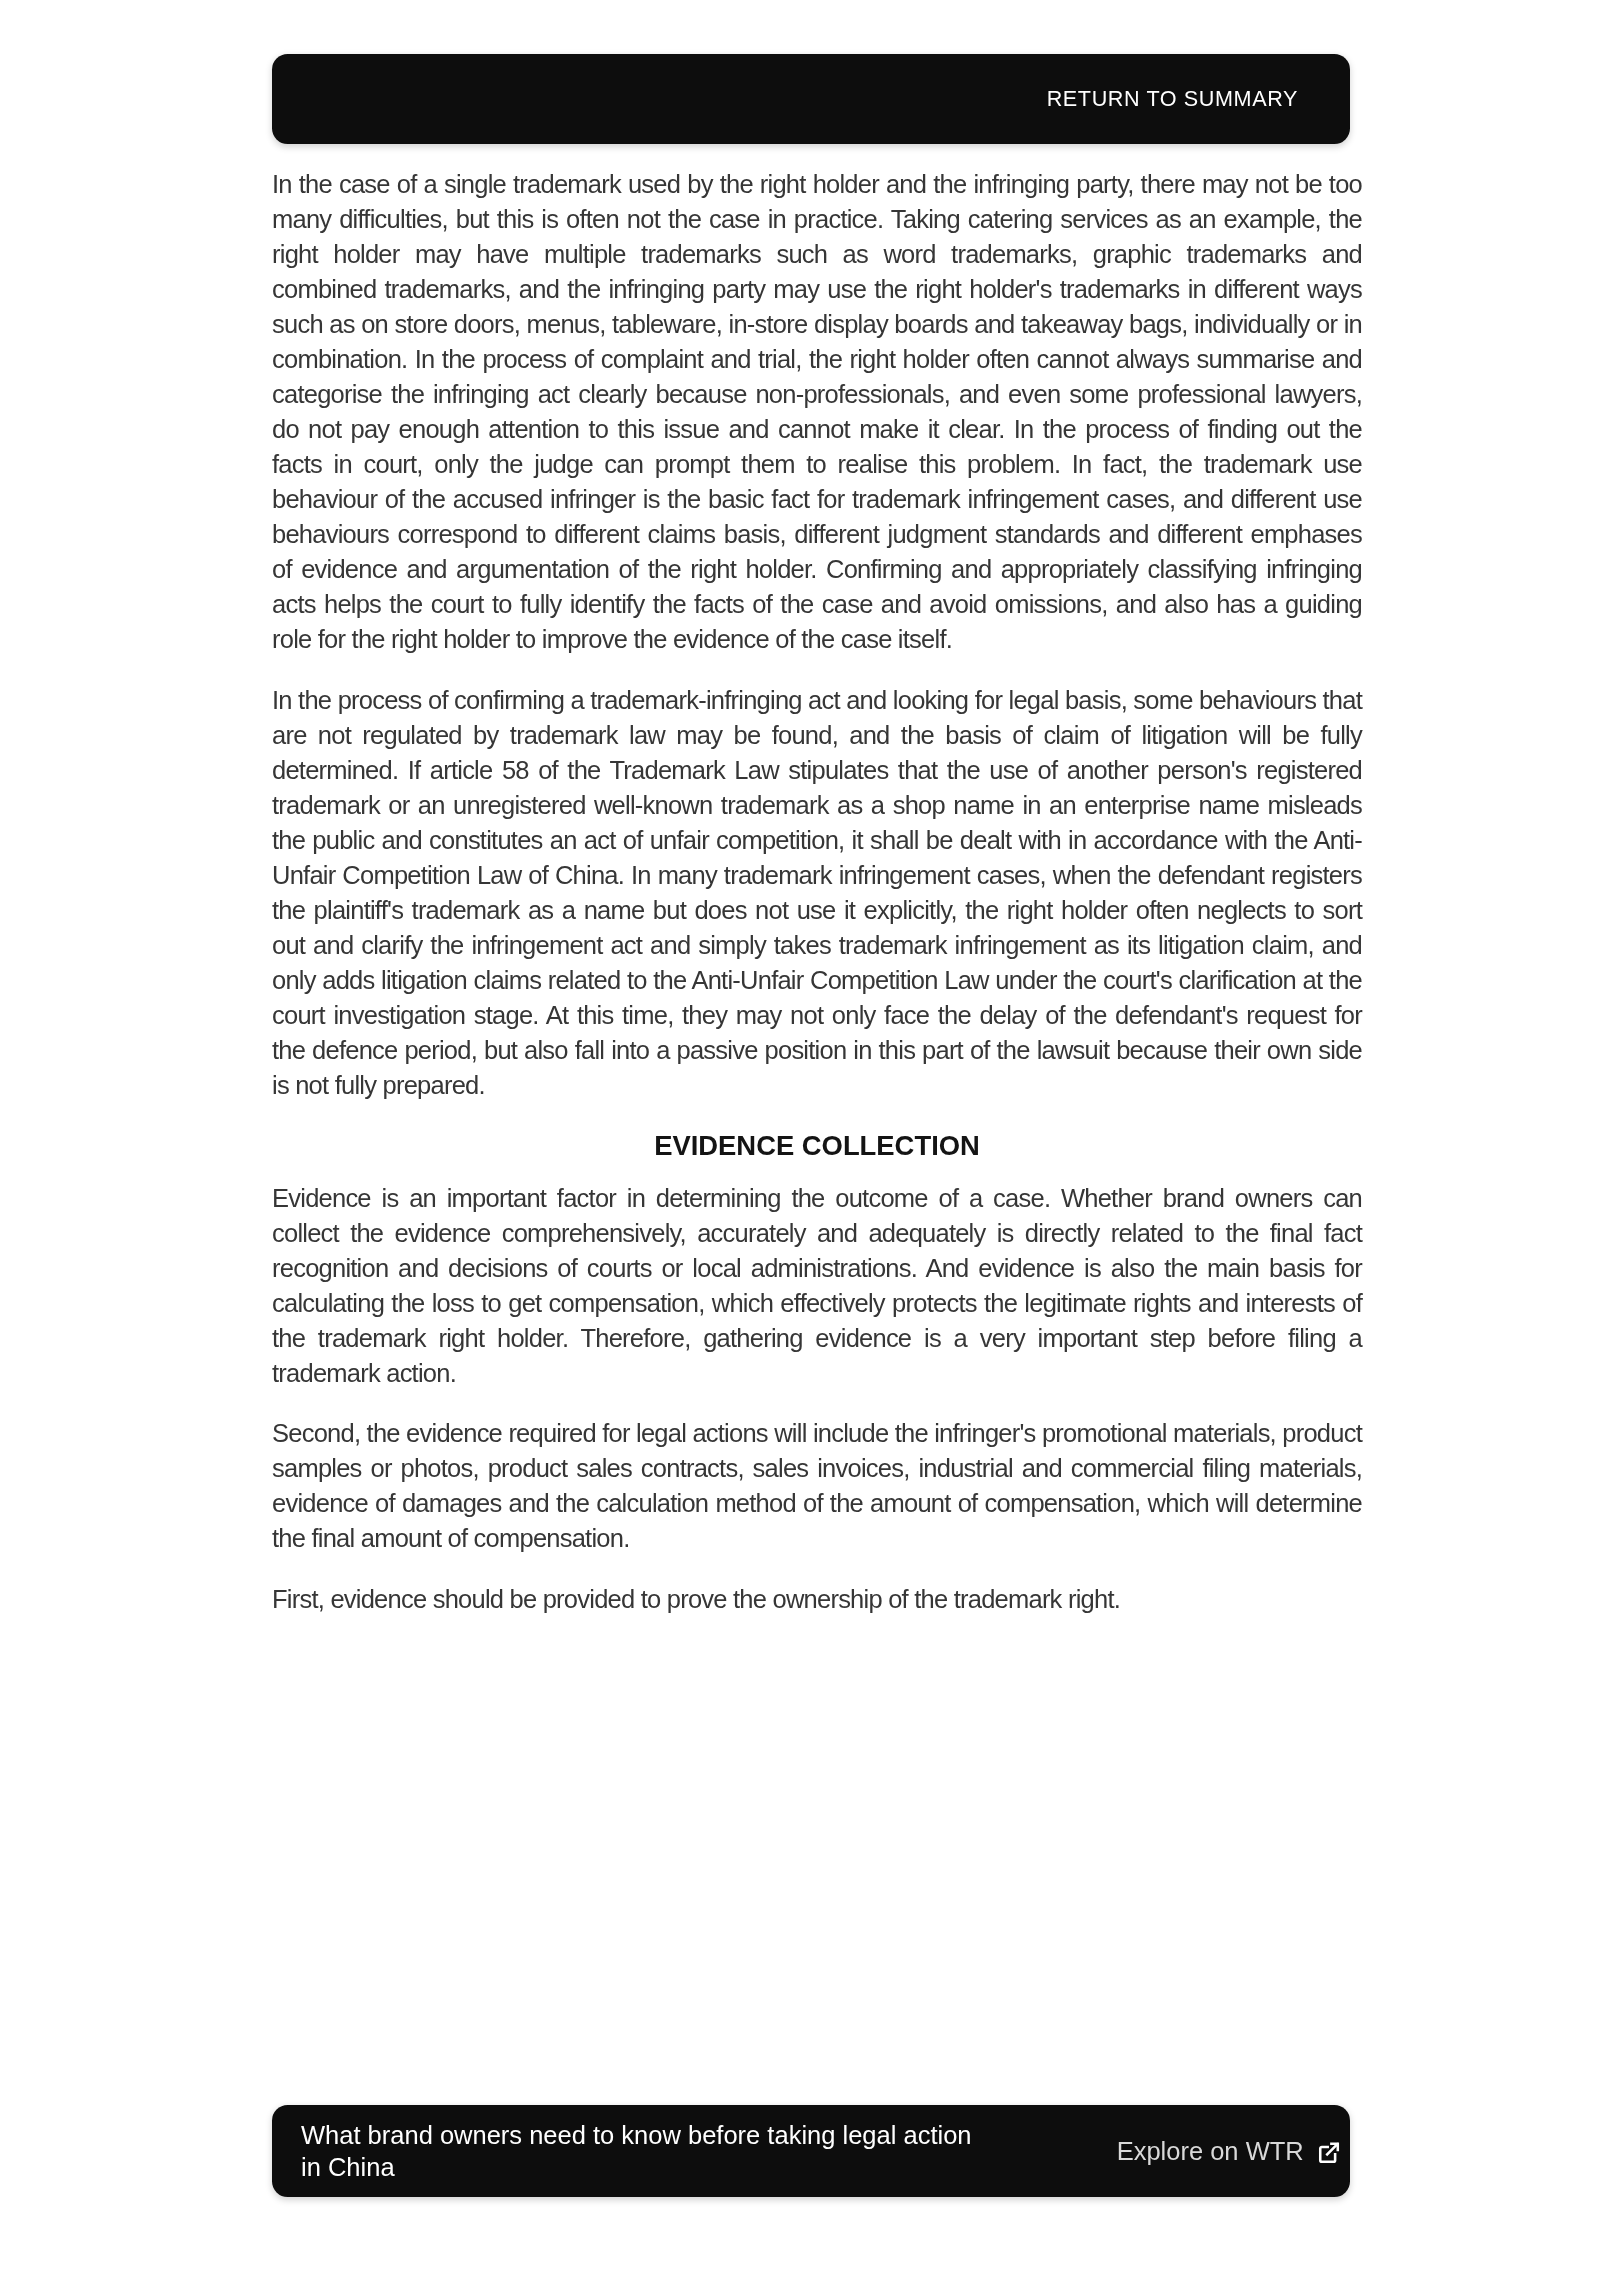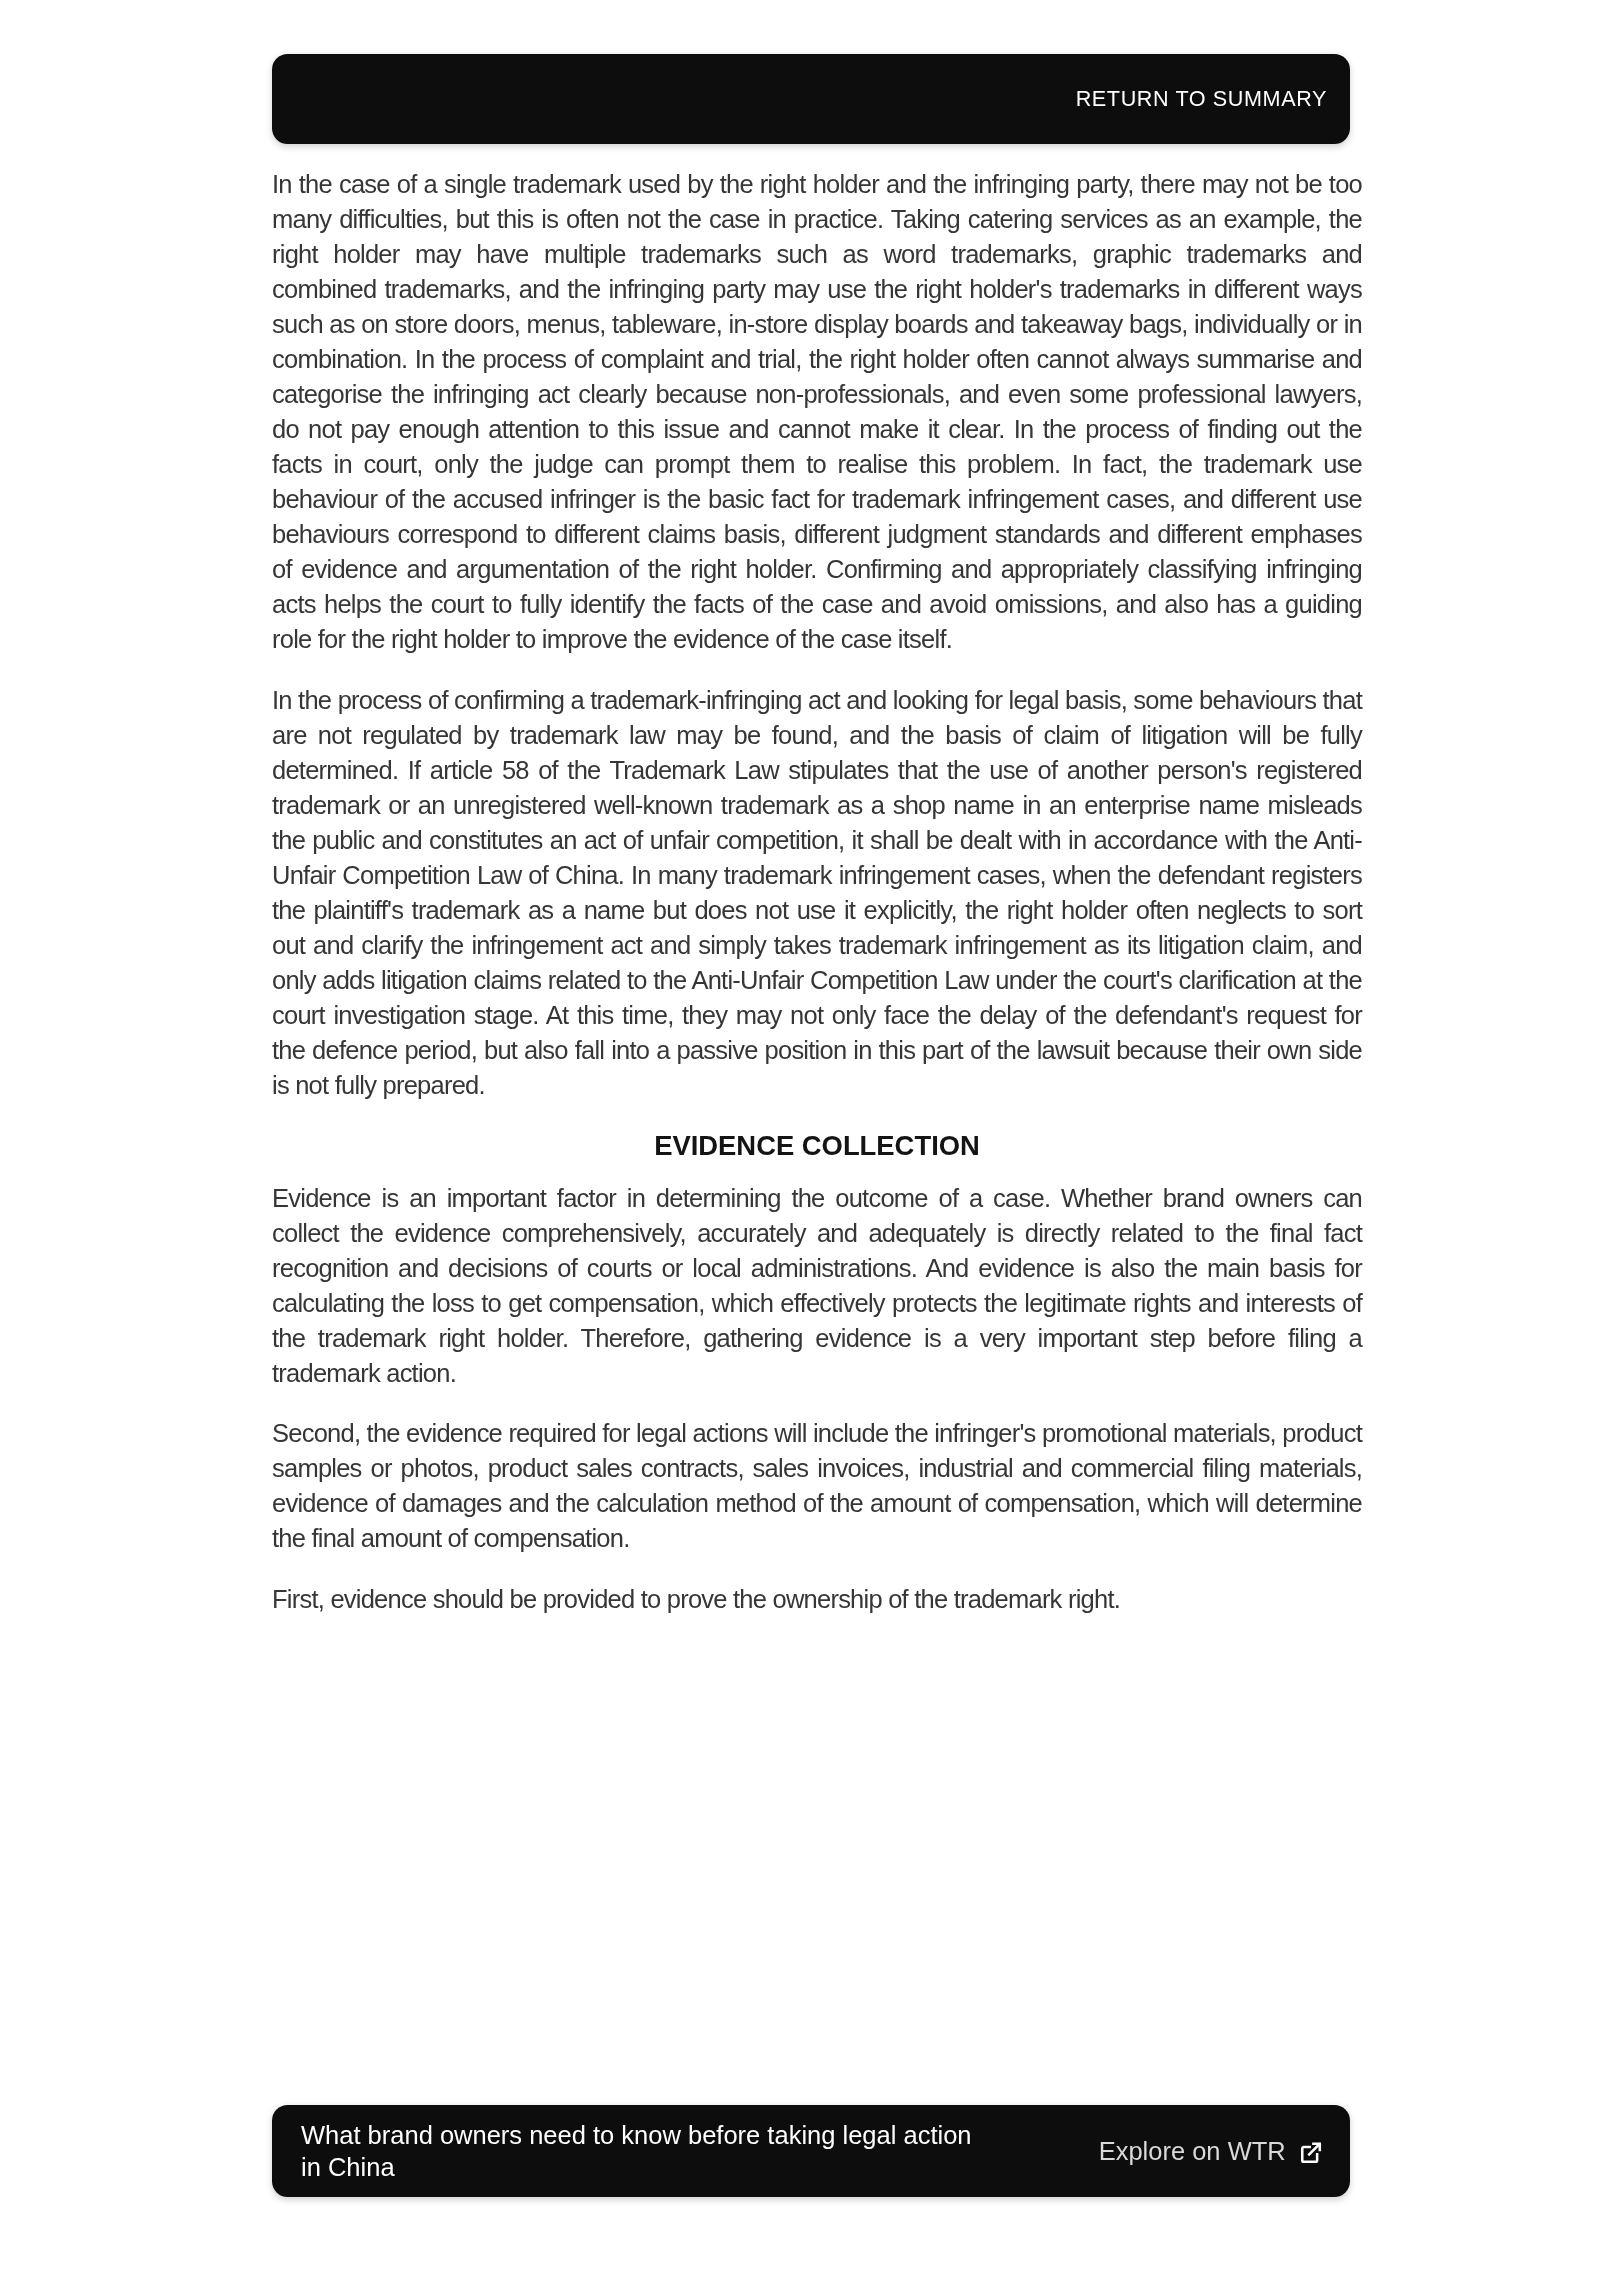--- a/index.html
+++ b/index.html
@@ -20,21 +20,21 @@
     position: absolute;
     left: 272px;
     top: 54px;
     width: 1078px;
     height: 90px;
     background: var(--color-bar_bg, #0d0d0d);
     border-radius: 15.7px;
     display: flex;
     align-items: center;
     justify-content: flex-end;
-    padding: 0 23px;
+    padding: 0 52px;
     box-shadow: 0 2.9px 7.8px rgba(0,0,0,0.18);
     cursor: pointer;
   }
   .topbar-label {
     color: var(--color-bar_text, #ffffff);
     font-size: 21.6px;
     letter-spacing: 0.6px;
     font-weight: 400;
   }
 
@@ -68,21 +68,21 @@
     position: absolute;
     left: 272px;
     top: 2105px;
     width: 1078px;
     height: 92px;
     background: var(--color-bar_bg, #0d0d0d);
     border-radius: 15.7px;
     display: flex;
     align-items: center;
     justify-content: space-between;
-    padding: 0 27px 0 29px;
+    padding: 0 9px 0 29px;
     box-shadow: 0 2.9px 7.8px rgba(0,0,0,0.18);
   }
   .footer-title {
     color: var(--color-bar_text, #ffffff);
     font-size: 25.5px;
     line-height: 32px;
     font-weight: 400;
   }
   .footer-title span { display: block; }
   .explore {

